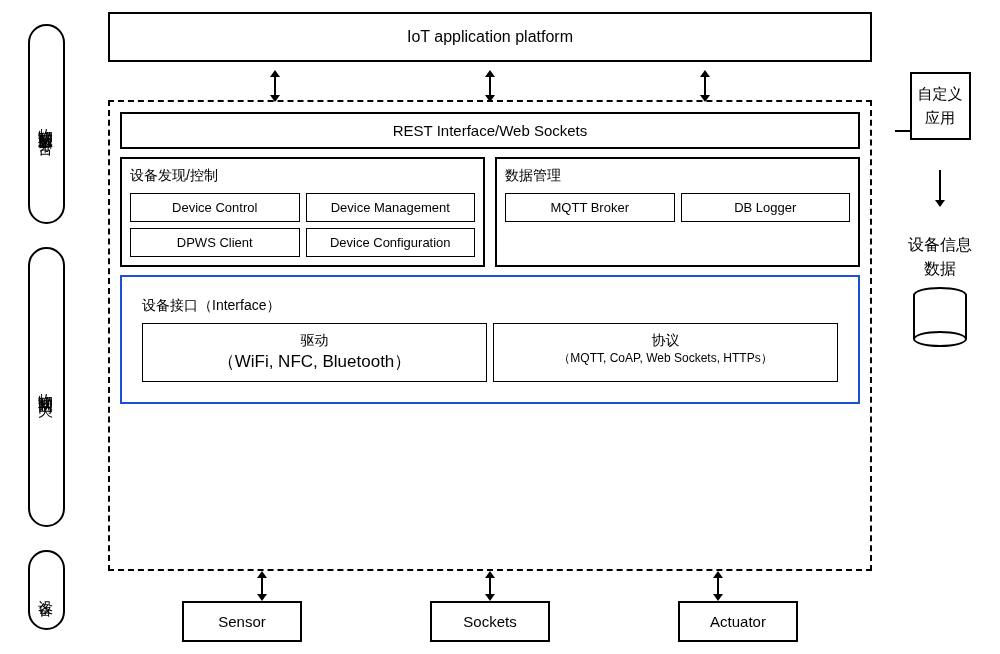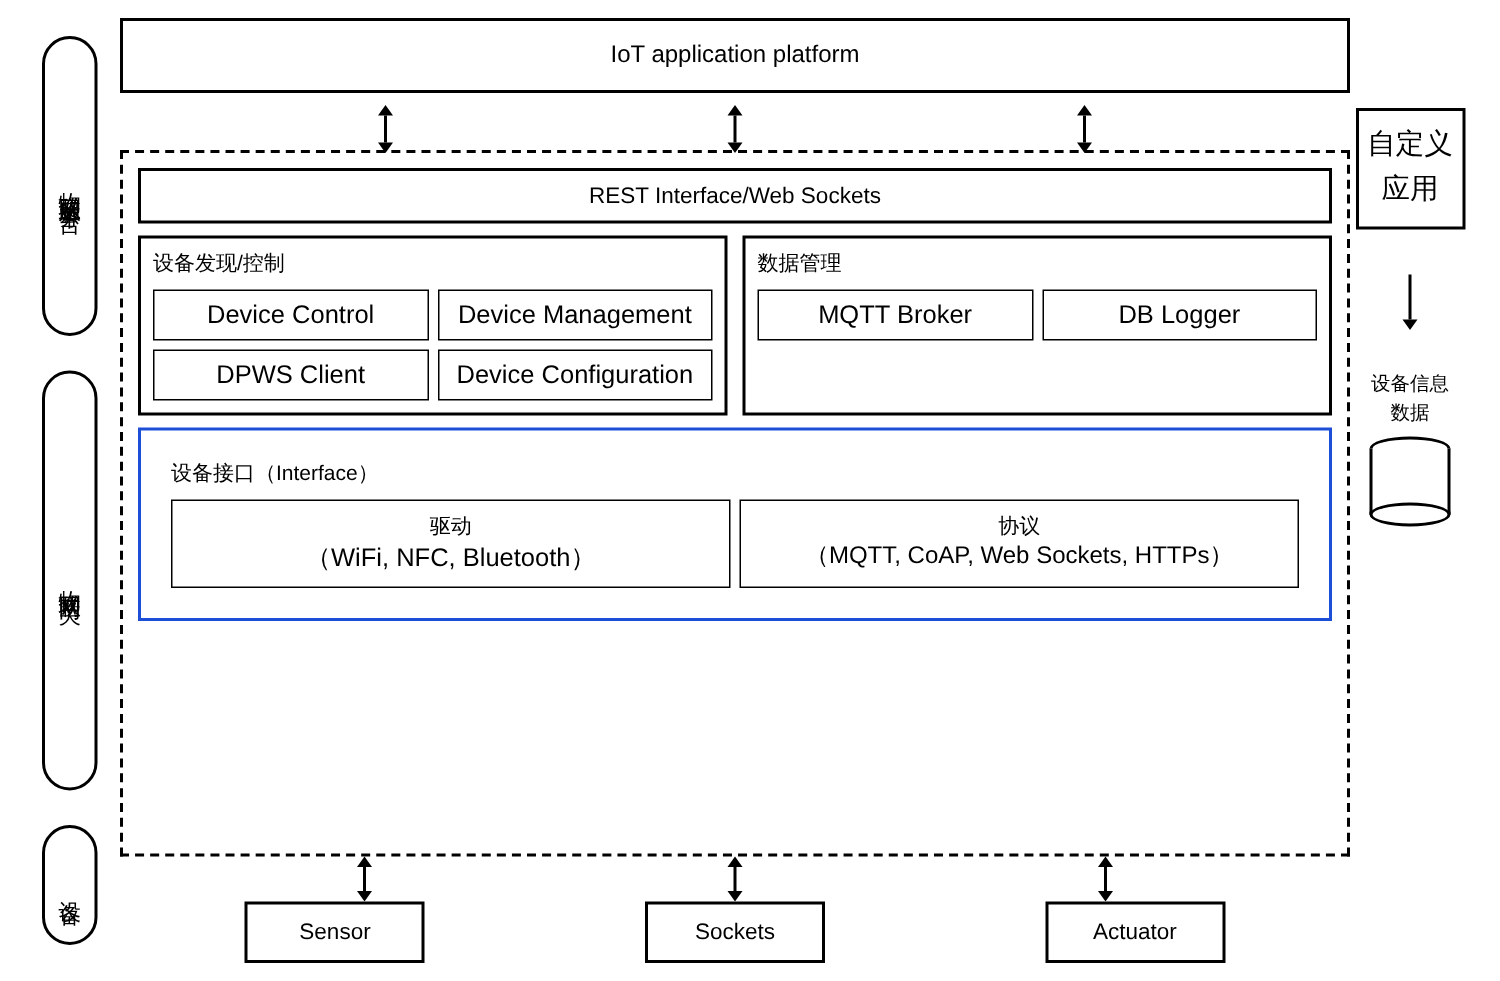--- a/index.html
+++ b/index.html
@@ -14,20 +14,21 @@
       align-items: center;
       justify-content: center;
     }
     .diagram-wrapper {
       width: 960px;
       height: 630px;
       position: relative;
       display: flex;
       flex-direction: row;
       align-items: stretch;
+      gap: 28px;
     }
 
     
     .left-labels {
       display: flex;
       flex-direction: column;
       justify-content: space-around;
       align-items: center;
       width: 52px;
       margin-right: 8px;
@@ -131,21 +132,21 @@
 
     .component-grid {
       display: grid;
       grid-template-columns: 1fr 1fr;
       gap: 6px;
     }
     .component-box {
       border: 1.5px solid #000;
       text-align: center;
       padding: 6px 4px;
-      font-size: 17px;
+      font-size: 13px;
       background: #fff;
     }
     .component-box.full-width {
       grid-column: 1 / -1;
     }
 
     
     .device-interface-box {
       border: 2px solid #1d4ed8;
       padding: 20px;
@@ -379,21 +380,21 @@
 
       <div class="device-interface-box">
         <div class="section-title">设备接口（Interface）</div>
         <div class="driver-protocol-grid">
           <div class="driver-box">
             <div style="font-size:14px;">驱动</div>
             <div style="font-size:17px;">（WiFi, NFC, Bluetooth）</div>
           </div>
           <div class="driver-box">
             <div style="font-size:14px;">协议</div>
-            <div style="font-size:16px;">（MQTT, CoAP, Web Sockets, HTTPs）</div>
+            <div style="font-size:12px;">（MQTT, CoAP, Web Sockets, HTTPs）</div>
           </div>
         </div>
       </div>
 
     </div>
 
     <div class="bottom-arrows-row">
       <div class="bi-arrow">
         <div class="arrowhead up"></div>
         <div class="arrow-segment" style="height:18px;"></div>
@@ -420,31 +421,31 @@
       </div>
       <div class="device-box">
         <span>Actuator</span>
       </div>
     </div>
 
   </div>
 
   <div class="right-side">
     <div class="custom-app-box">
-      <span style="white-space:pre-line;font-size:19px;">自定义
+      <span style="white-space:pre-line;font-size:15px;">自定义
 应用</span>
     </div>
 
     <div style="display:flex;flex-direction:column;align-items:center;margin-top:10px;">
       <div class="arrow-segment" style="height:30px;"></div>
       <div class="arrowhead down"></div>
     </div>
 
     <div class="db-container" style="margin-top:6px;">
-      <div class="db-label" style="white-space:pre-line;font-size:13px;text-align:center;">设备信息
+      <div class="db-label" style="white-space:pre-line;font-size:16px;text-align:center;">设备信息
 数据</div>
       <div class="db-cylinder">
         <div class="db-top"></div>
         <div class="db-body"></div>
         <div class="db-bottom-ellipse"></div>
       </div>
     </div>
   </div>
 
 </div>

